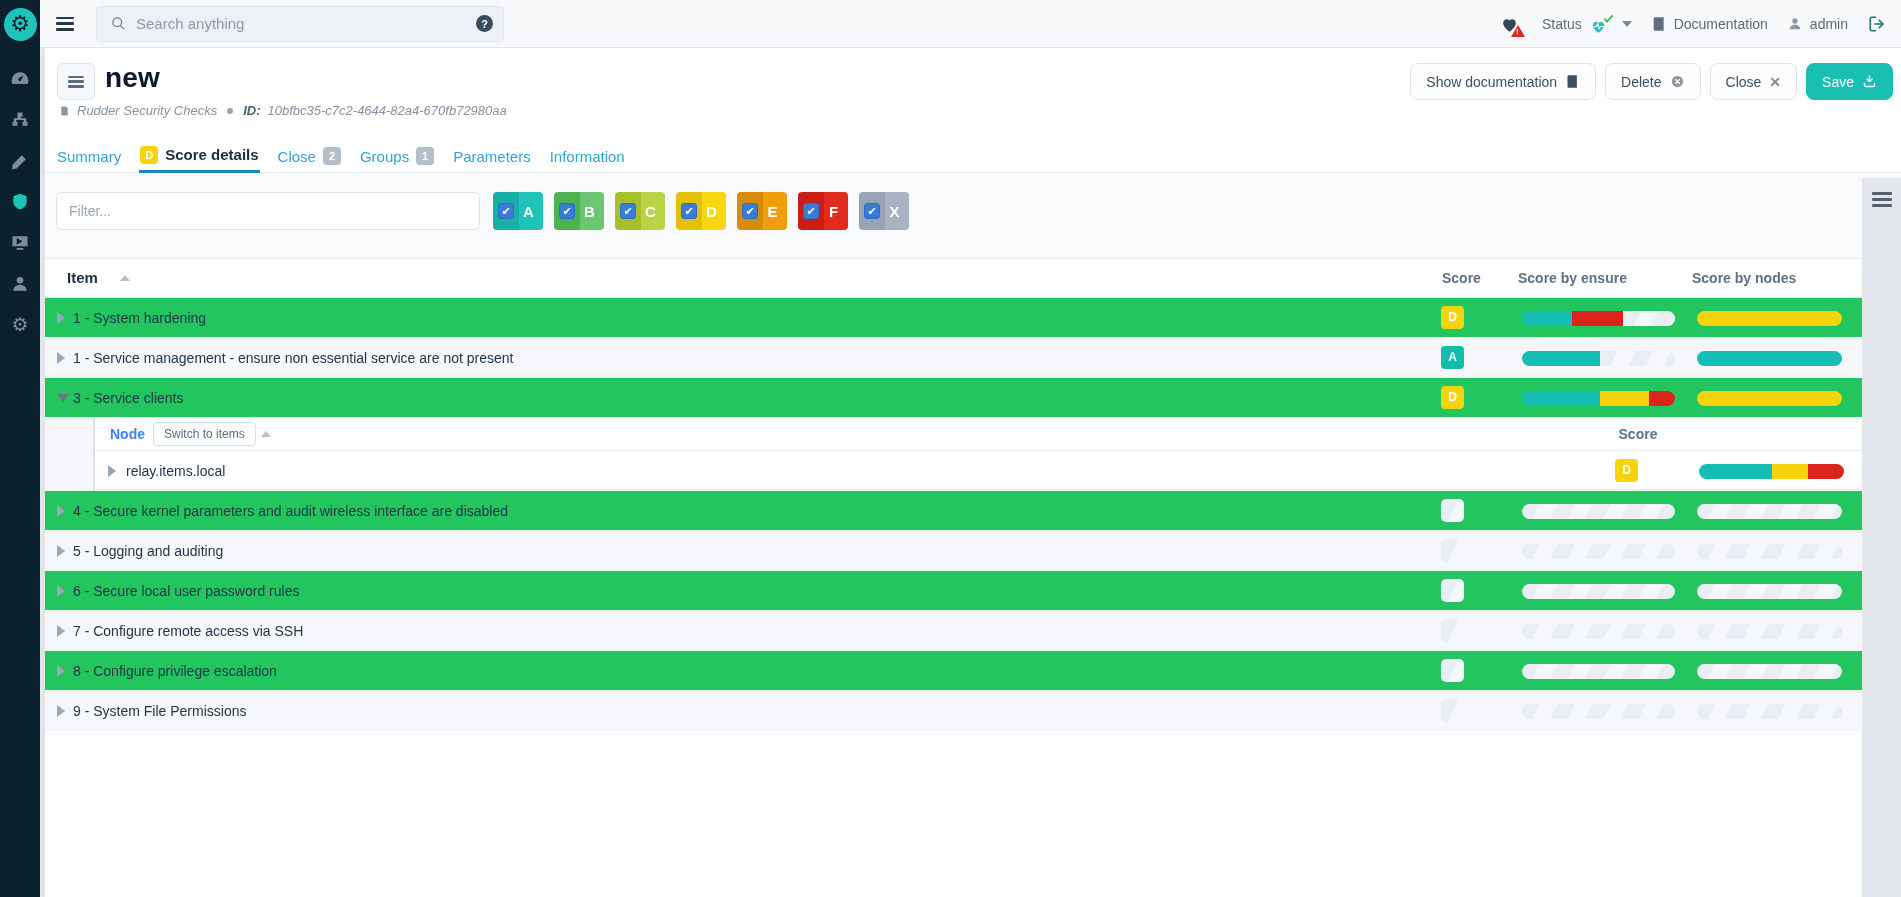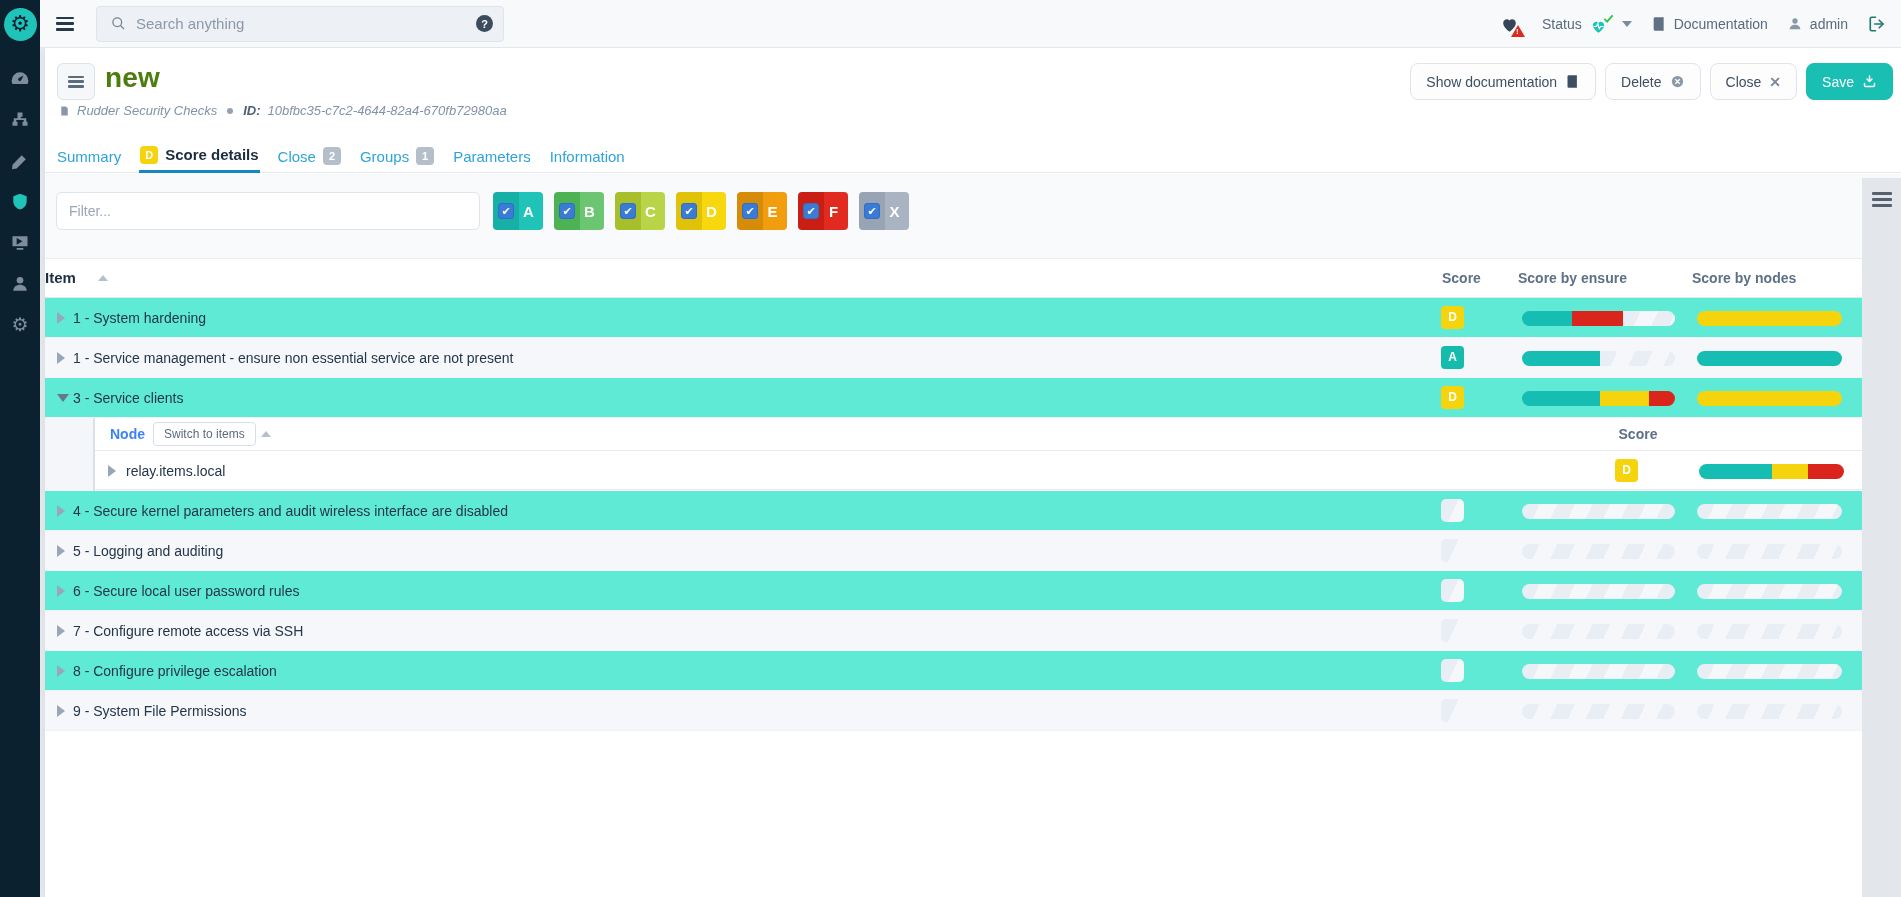--- a/index.html
+++ b/index.html
@@ -40,21 +40,21 @@
   .status-icon svg.chk { width:13px; height:11px; position:absolute; right:0; top:0; }
   .caret-down { width:0; height:0; border-left:5px solid transparent; border-right:5px solid transparent; border-top:6px solid #7a8aa0; }
   .book-ic svg { width:16px; height:18px; fill:#5f7184; }
   .person-ic svg { width:16px; height:16px; fill:#8b98a7; }
   .logout-ic svg { width:20px; height:18px; stroke:#1f7a6f; fill:none; stroke-width:2.2; stroke-linecap:round; stroke-linejoin:round; }
   
   #card { position:absolute; left:45px; top:48px; width:1856px; height:849px; background:#fff; box-shadow:0 2px 12px rgba(25,40,60,.10); }
   .title-btn { position:absolute; left:12px; top:15px; width:38px; height:37px; background:#f5f7f9; border:1px solid #dde3ea; border-radius:6px; display:flex; align-items:center; justify-content:center; cursor:pointer; }
   .title-btn .bars { width:16px; height:12px; display:flex; flex-direction:column; justify-content:space-between; }
   .title-btn .bars i { height:2.2px; background:#5c6b7d; border-radius:1px; }
-  .page-title { position:absolute; left:60px; top:14px; font-size:28px; font-weight:700; color:#4d7c0f; letter-spacing:.2px; }
+  .page-title { position:absolute; left:60px; top:14px; font-size:28px; font-weight:700; color:#0f172a; letter-spacing:.2px; }
   .breadcrumb { position:absolute; left:14px; top:55px; display:flex; align-items:center; gap:7px; font-size:13px; color:#8293a7;font-style:italic; }
   .breadcrumb svg { width:11px; height:14px; fill:#8796a8; }
   .bc-dot { width:6px; height:6px; border-radius:50%; background:#93a1b3; margin:0 3px; }
   .bc-id-label { font-weight:700; color:#4e6072; }
   .action-btns { position:absolute; right:8px; top:15px; display:flex; gap:9px; }
   .btn { height:37px; display:flex; align-items:center; gap:8px; padding:0 15px; border:1px solid #dfe4ea; border-radius:8px; background:#fdfdfe; color:#3d4f63; font-size:14px; cursor:pointer; font-family:"Liberation Sans",sans-serif; }
   .btn svg { width:15px; height:15px; }
   .btn .x-glyph { color:#7c8a99; font-size:14px; font-weight:bold; }
   .btn-save { background:#1abfb4; border-color:#1abfb4; color:#fff; }
   
@@ -70,25 +70,25 @@
   .score-filters { position:absolute; left:448px; top:18px; display:flex; gap:11px; }
   .sf-btn { width:50px; height:38px; border:none; border-radius:4px; display:flex; align-items:center; cursor:pointer; position:relative; }
   .sf-check { width:16px; height:16px; margin-left:5px; background:#3a7bd5; border:1px solid #2f6ec6; border-radius:3px; color:#fff; font-size:11px; line-height:14px; text-align:center; }
   .sf-letter { flex:1; text-align:center; color:#fff; font-weight:700; font-size:15px; }
   
   .right-strip { position:absolute; right:0; top:130px; width:39px; bottom:0; background:#e3e7ec; }
   .strip-menu { margin:14px auto 0; width:20px; height:15px; display:flex; flex-direction:column; justify-content:space-between; cursor:pointer; }
   .strip-menu i { height:2.6px; background:#566170; border-radius:1px; }
   
   .thead { position:absolute; left:0; top:210px; width:1817px; height:40px; border-top:1px solid #eaedf2; border-bottom:1px solid #e3e8ee; background:#fff; }
-  .th-item { position:absolute; left:0; top:10px; font-size:15px; font-weight:700; color:#1d2f42; display:flex; align-items:center; gap:22px; cursor:pointer; }
+  .th-item { position:absolute; left:22px; top:10px; font-size:15px; font-weight:700; color:#1d2f42; display:flex; align-items:center; gap:22px; cursor:pointer; }
   .sort-up { width:0; height:0; border-left:5px solid transparent; border-right:5px solid transparent; border-bottom:6px solid #b6c0cd; }
   .th-col { position:absolute; top:11px; font-size:14px; font-weight:700; color:#5d7087; }
   .tbody { position:absolute; left:0; top:250px; width:1817px; }
-  .trow { position:relative; height:40px; background:#5eead4; border-bottom:1px solid #f0f3f7; cursor:pointer; }
+  .trow { position:relative; height:40px; background:#22c55e; border-bottom:1px solid #f0f3f7; cursor:pointer; }
   .trow.shade { background:#f5f7fa; }
   .row-caret { position:absolute; left:12px; top:14px; width:0; height:0; border-top:6px solid transparent; border-bottom:6px solid transparent; border-left:8px solid #97a6b8; }
   .row-caret.open { border-left:6px solid transparent; border-right:6px solid transparent; border-top:8px solid #64788e; border-bottom:none; top:16px; }
   .row-label { position:absolute; left:28px; top:12px; font-size:14px; color:#24364a; }
   .score-badge { position:absolute; left:1396px; top:8px; width:23px; height:23px; border-radius:4px; color:#fff; font-size:12px; font-weight:700; text-align:center; line-height:23px; }
   .bar { position:absolute; top:13px; height:15px; border-radius:8px; overflow:hidden; display:flex; }
   .bar-items { left:1477px; width:153px; }
   .bar-nodes { left:1652px; width:145px; }
   .seg { height:100%; }
   .skel { background-color:#e9edf4; background-image:repeating-linear-gradient(115deg, rgba(255,255,255,0) 0 16px, rgba(255,255,255,.55) 16px 32px); }

